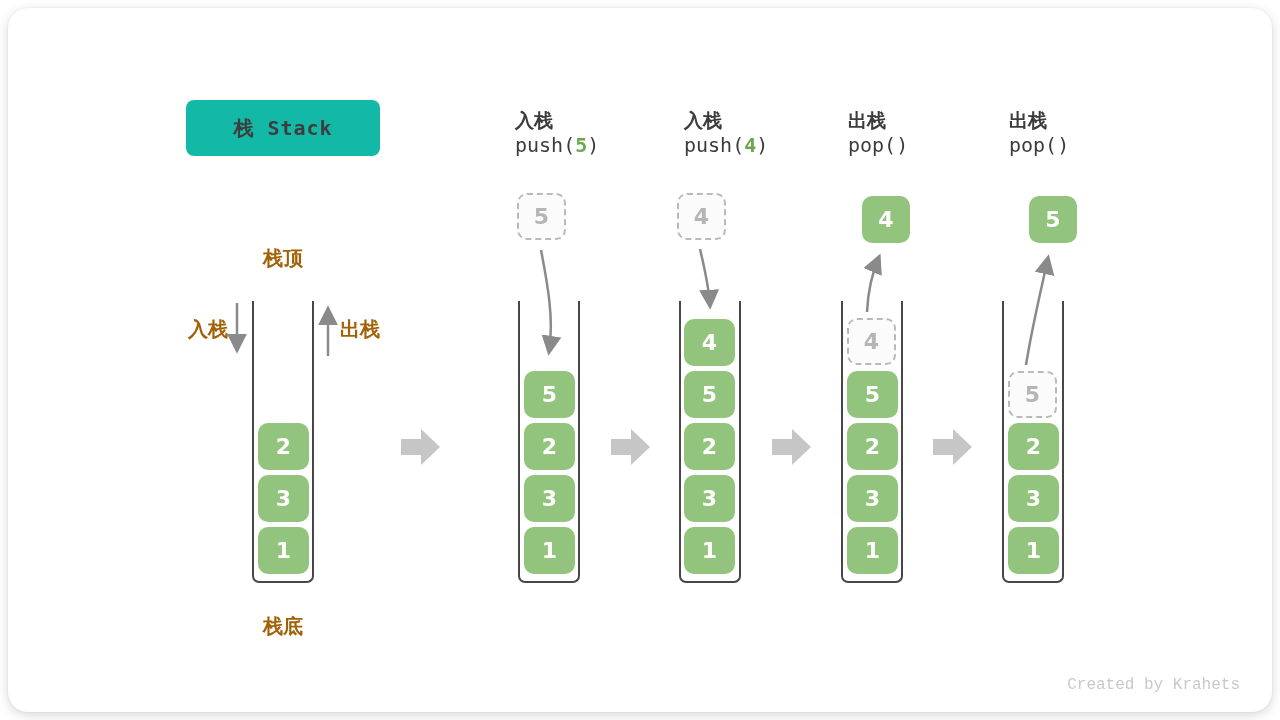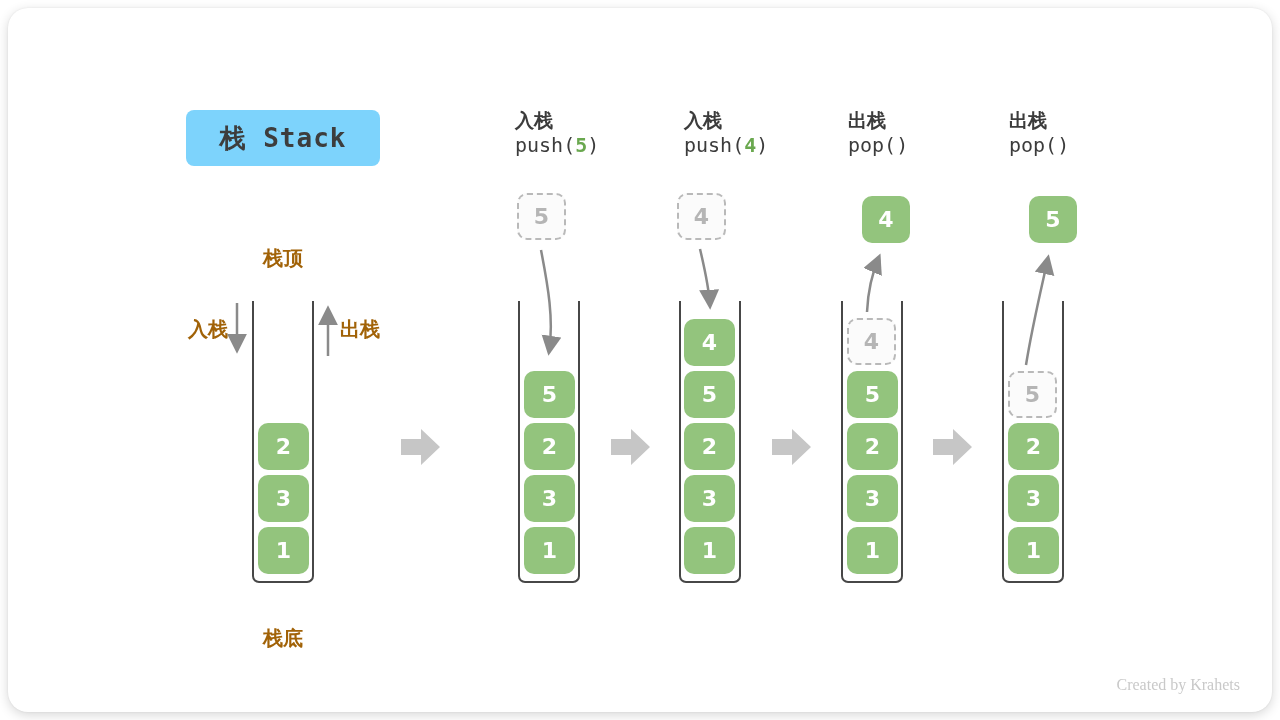--- a/index.html
+++ b/index.html
@@ -1,34 +1,34 @@
 <!DOCTYPE html>
 <html><head>
 <meta charset="utf-8">
 <style>
   html,body{margin:0;padding:0;background:#ffffff;}
   .canvas{position:relative;width:1280px;height:720px;font-family:"DejaVu Sans","Liberation Sans",sans-serif;overflow:hidden;}
   .card{position:absolute;left:8px;top:8px;width:1264px;height:704px;background:#ffffff;border-radius:20px;box-shadow:0 3px 12px rgba(0,0,0,0.16),0 0 2px rgba(0,0,0,0.08);}
 
-  .title-box{position:absolute;left:186px;top:110px;width:194px;height:56px;background:#7dd3fc;border-radius:8px;display:flex;align-items:center;justify-content:center;font-family:"DejaVu Sans Mono","Liberation Mono",monospace;font-size:26px;font-weight:700;color:#3d3d3d;letter-spacing:1px;}
+  .title-box{position:absolute;left:186px;top:100px;width:194px;height:56px;background:#14b8a6;border-radius:8px;display:flex;align-items:center;justify-content:center;font-family:"DejaVu Sans Mono","Liberation Mono",monospace;font-size:20px;font-weight:700;color:#3d3d3d;letter-spacing:1px;}
 
   .op-col{position:absolute;top:107px;width:170px;}
   .op-action{font-size:19px;font-weight:700;color:#3c3c3c;line-height:26px;}
   .op-code{font-family:"DejaVu Sans Mono","Liberation Mono",monospace;font-size:20px;color:#3c3c3c;}
   .op-code .arg{color:#6aa84f;font-weight:700;}
 
   .stack-wall{position:absolute;top:301px;width:62px;height:282px;border-left:2px solid #474747;border-right:2px solid #474747;border-bottom:2px solid #474747;border-radius:0 0 7px 7px;box-sizing:border-box;}
 
   .box{position:absolute;width:51px;height:47px;border-radius:10px;background:#93c47d;color:#ffffff;font-size:22px;font-weight:600;display:flex;align-items:center;justify-content:center;}
   .ghost{position:absolute;width:45px;height:43px;border:2px dashed #b9b9b9;border-radius:10px;background:#fbfbfb;color:#b5b5b5;font-size:22px;font-weight:600;display:flex;align-items:center;justify-content:center;}
 
   .cjk-label{position:absolute;font-size:20px;font-weight:700;color:#a16207;}
   .center100{width:100px;text-align:center;}
 
-  .watermark{position:absolute;right:40px;bottom:26px;font-family:Liberation Serif, serif;font-size:16px;color:#c9c9c9;}
+  .watermark{position:absolute;right:40px;bottom:26px;font-family:Liberation Mono, monospace;font-size:16px;color:#c9c9c9;}
 
   svg.overlay{position:absolute;left:0;top:0;pointer-events:none;}
 </style>
 </head>
 <body>
 
 <div class="canvas">
   <div class="card"></div>
 
   <div class="title-box">栈 Stack</div>
@@ -80,21 +80,21 @@
   <div class="box" style="left:847px;top:475px;">3</div>
   <div class="box" style="left:847px;top:527px;">1</div>
 
   <div class="stack-wall" style="left:1002px;"></div>
   <div class="ghost" style="left:1008px;top:371px;">5</div>
   <div class="box" style="left:1008px;top:423px;">2</div>
   <div class="box" style="left:1008px;top:475px;">3</div>
   <div class="box" style="left:1008px;top:527px;">1</div>
 
   <div class="cjk-label center100" style="left:233px;top:245px;">栈顶</div>
-  <div class="cjk-label center100" style="left:233px;top:613px;margin-top:12px;">栈底</div>
+  <div class="cjk-label center100" style="left:233px;top:613px;">栈底</div>
   <div class="cjk-label" style="left:128px;top:316px;width:100px;text-align:right;">入栈</div>
   <div class="cjk-label" style="left:340px;top:316px;">出栈</div>
 
   <svg class="overlay" width="1280" height="720" viewBox="0 0 1280 720">
     <defs>
       <marker id="ah" markerWidth="9" markerHeight="9" refX="6.5" refY="4" orient="auto">
         <path d="M0,0 L8,4 L0,8 Z" fill="#8a8a8a"></path>
       </marker>
     </defs>
 

